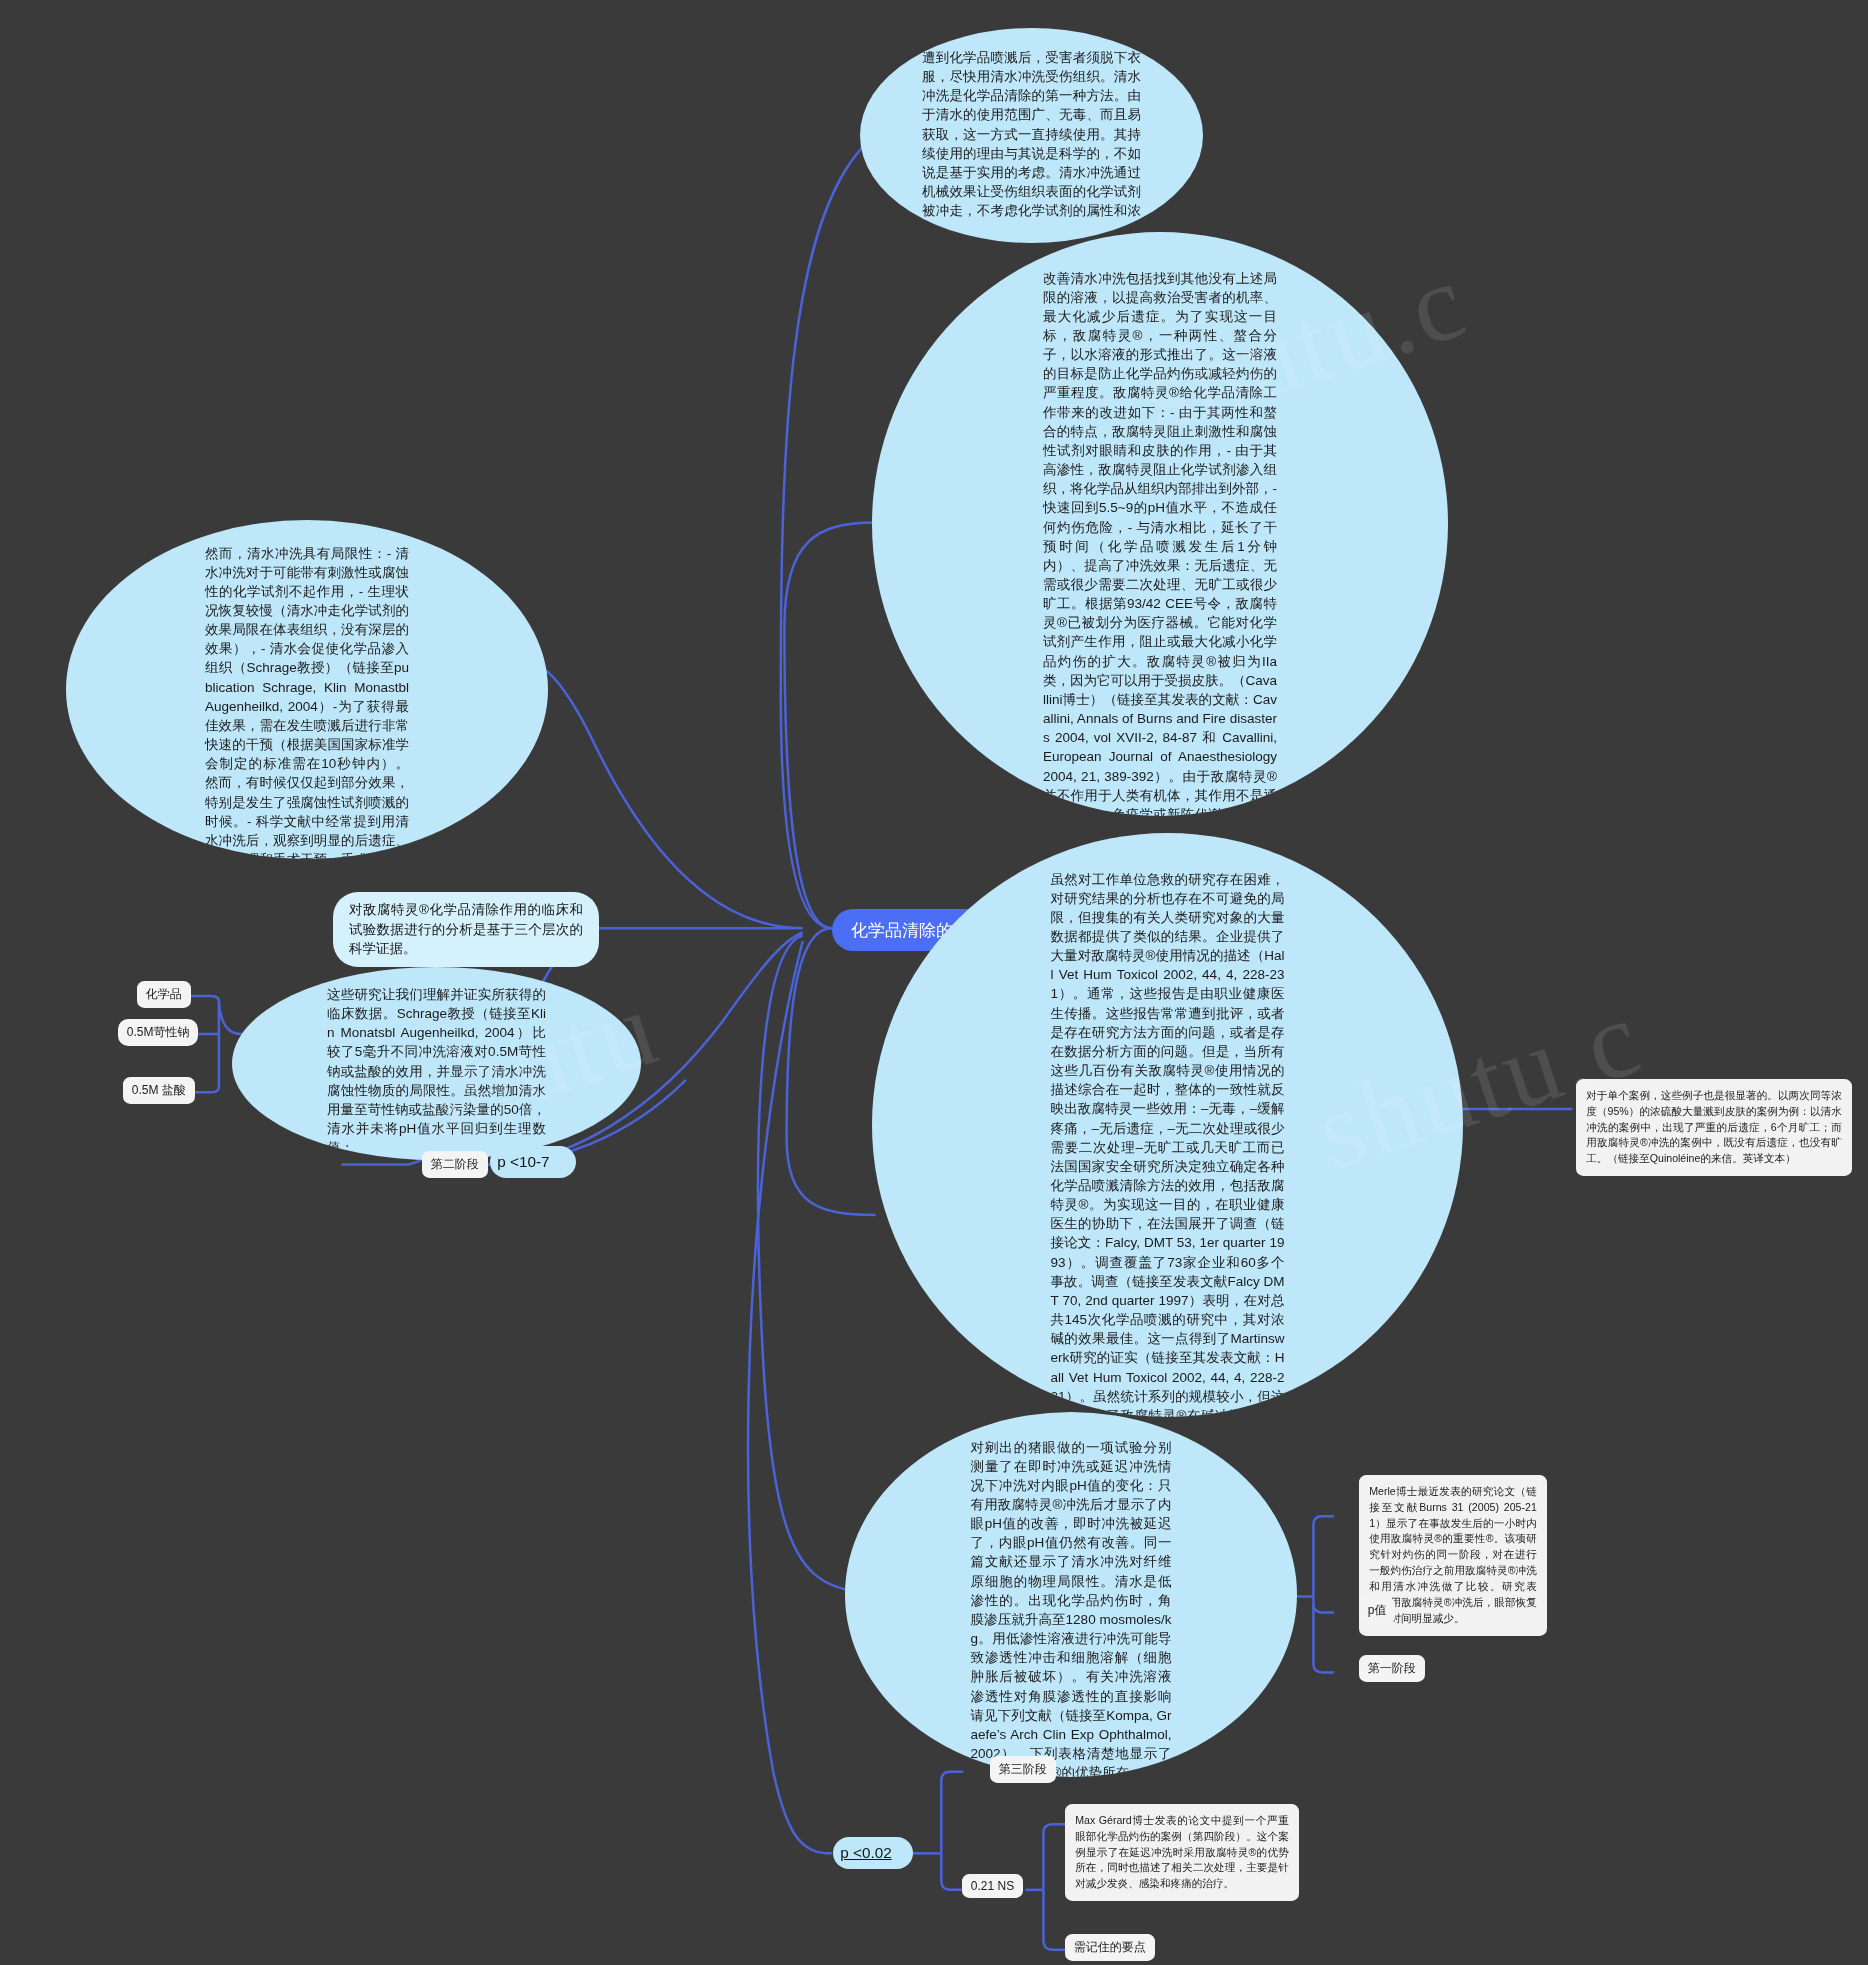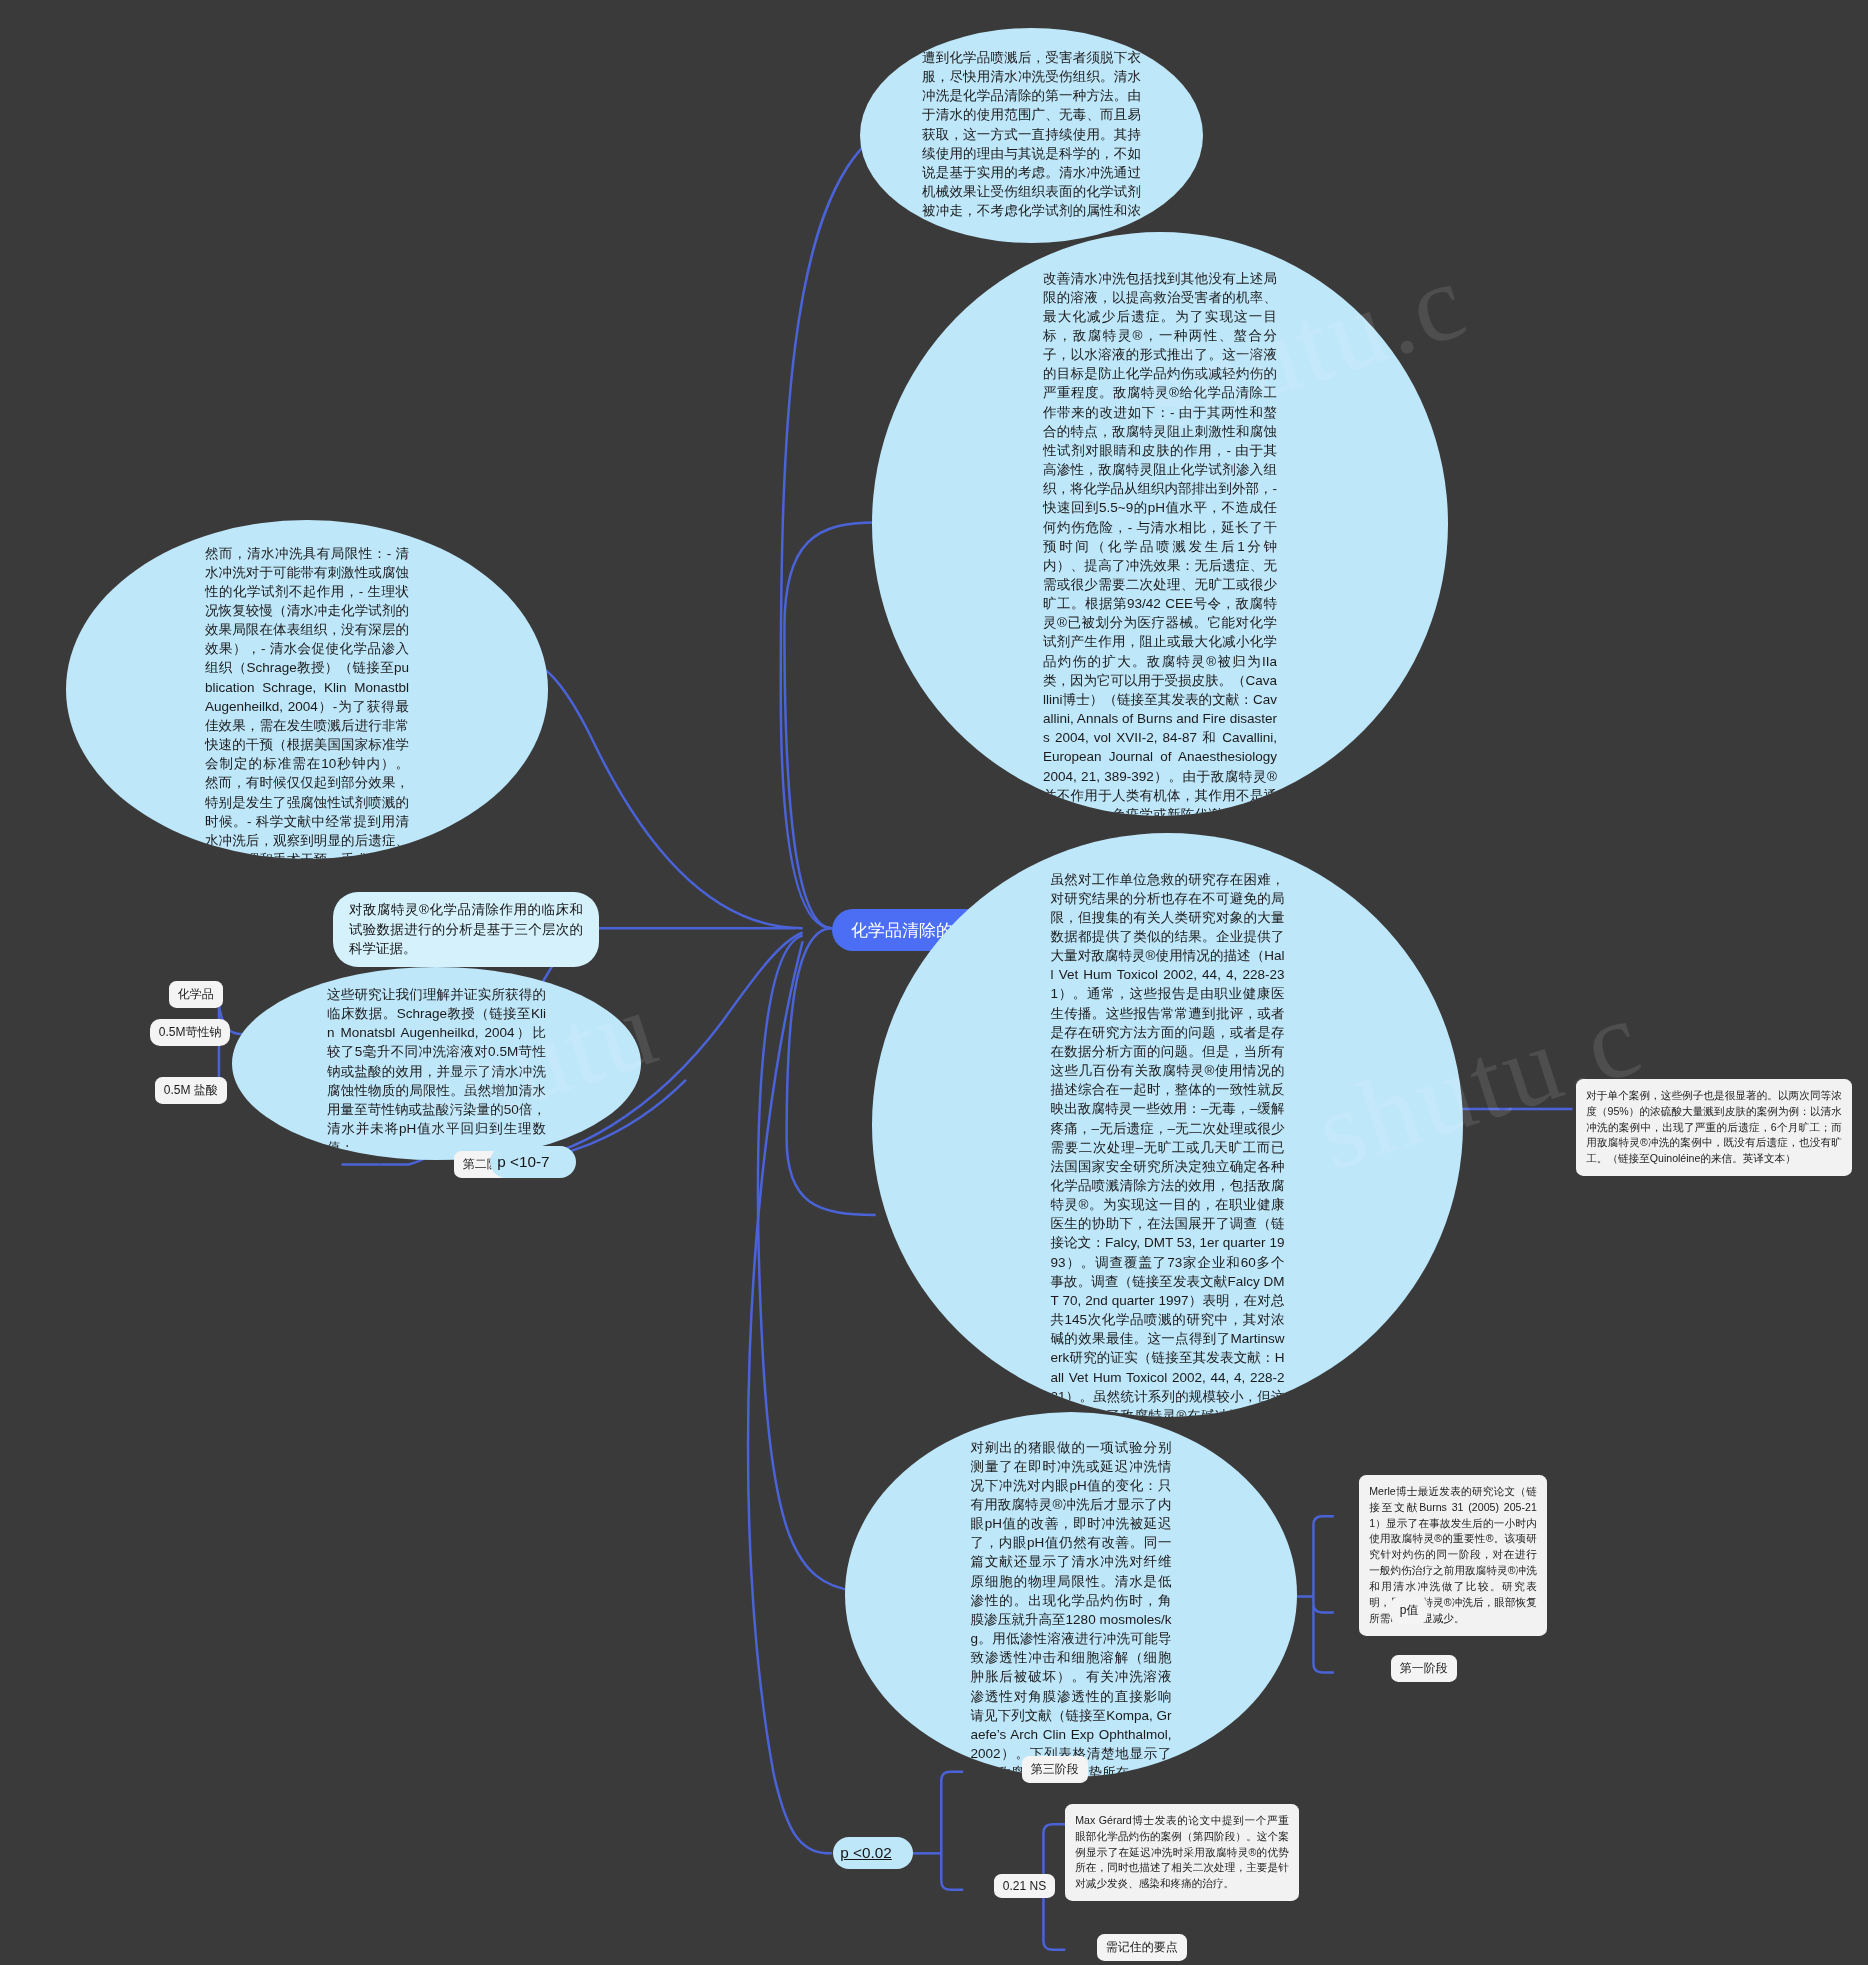--- a/index.html
+++ b/index.html
@@ -93,21 +93,20 @@
     background: #f4f4f4;
     border-radius: 7.3px;
     display: flex;
     align-items: center;
     justify-content: center;
     color: #1a1a1a;
     font-size: 12px;
     padding: 5.1px 8.8px;
     box-sizing: border-box;
     white-space: nowrap;
-    margin-left: 32px;
   }
   .note {
     background: #f2f2f2;
     border-radius: 7.3px;
     color: #1a1a1a;
     font-size: 10.6px;
     line-height: 1.5;
     padding: 8.8px 10.2px;
     box-sizing: border-box;
     text-align: justify;

